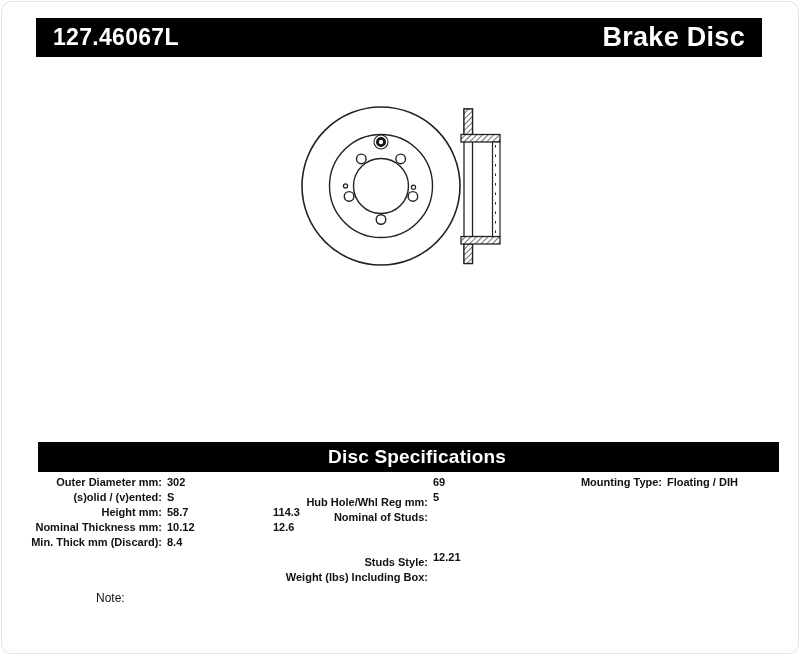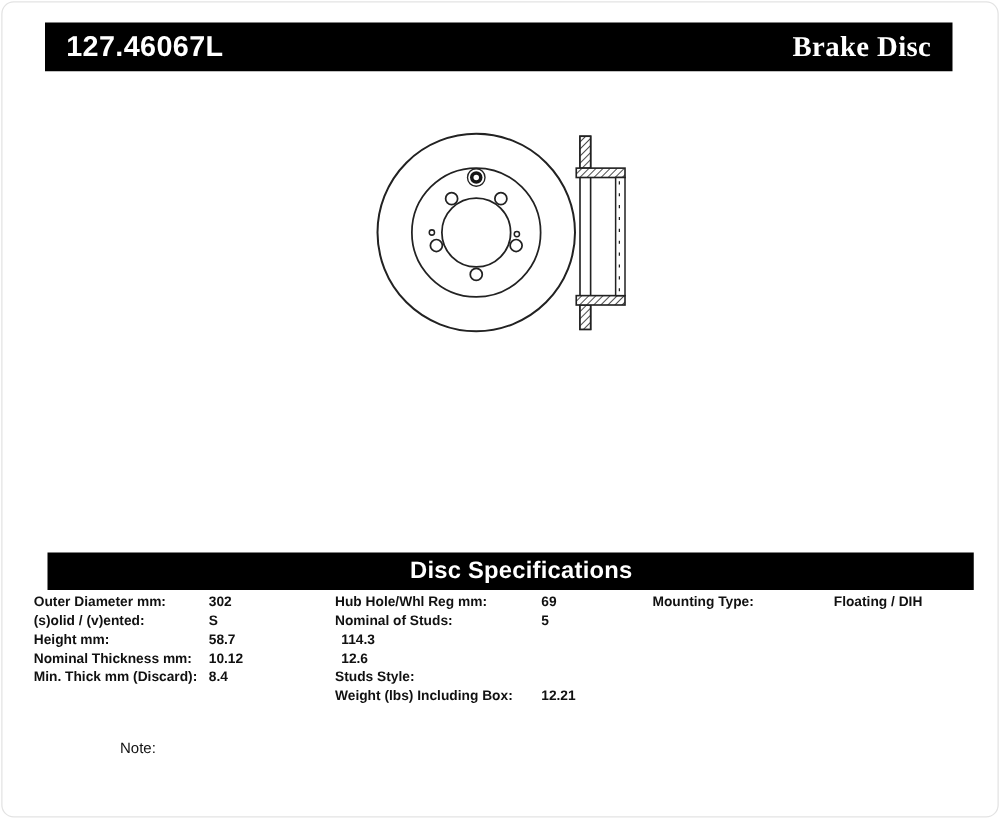--- a/index.html
+++ b/index.html
@@ -7,32 +7,32 @@
     width:800px;height:655px;position:relative;background:#ffffff;
     font-family:"Liberation Sans", sans-serif;color:#111;overflow:hidden;
   }
   .frame{position:absolute;left:1px;top:1px;right:1px;bottom:1px;
     border:1px solid #e3e3e3;border-radius:10px;pointer-events:none;}
   .bar{position:absolute;background:#000;color:#fff;}
   .header-bar{left:36px;top:18px;width:726px;height:39px;
     display:flex;justify-content:space-between;align-items:center;
     padding:0 17px;box-sizing:border-box;gap:48px;}
   .header-bar .part{font-size:23px;font-weight:bold;letter-spacing:.3px;}
-  .header-bar .type{font-size:23px;font-weight:bold;letter-spacing:.3px;font-family:Liberation Serif, serif;}
+  .header-bar .type{font-size:27px;font-weight:bold;letter-spacing:.3px;}
   .spec-bar{left:38px;top:442px;width:724px;height:30px;
     display:flex;justify-content:center;align-items:center;
     font-size:19px;font-weight:bold;letter-spacing:.2px;padding-left:17px;}
   .drawing{position:absolute;left:280px;top:90px;}
   .spec-col{position:absolute;top:475px;}
   .spec-col .row{display:flex;height:15px;line-height:15px;
     font-size:11px;font-weight:bold;white-space:nowrap;}
-  .spec-col .lbl{flex:0 0 auto;}
+  .spec-col .lbl{text-align:right;flex:0 0 auto;}
   .spec-col .val{text-align:right;padding-left:5px;}
   .col1{left:27px;}  .col1 .lbl{width:135px;}
-  .col2{left:268px;} .col2 .lbl{width:160px;}
+  .col2{left:268px;} .col2 .lbl{width:160px;margin-top:20px;}
   .col3{left:522px;} .col3 .lbl{width:140px;}
   .note{position:absolute;left:96px;top:591px;
     font-size:12px;font-weight:normal;}
 </style>
 </head>
 <body>
 
 <div class="frame"></div>
 
 <div class="bar header-bar">

